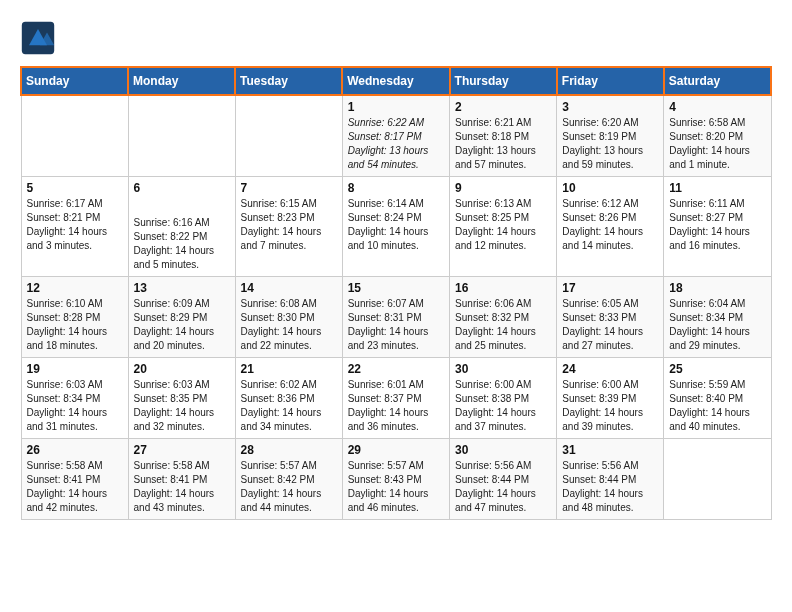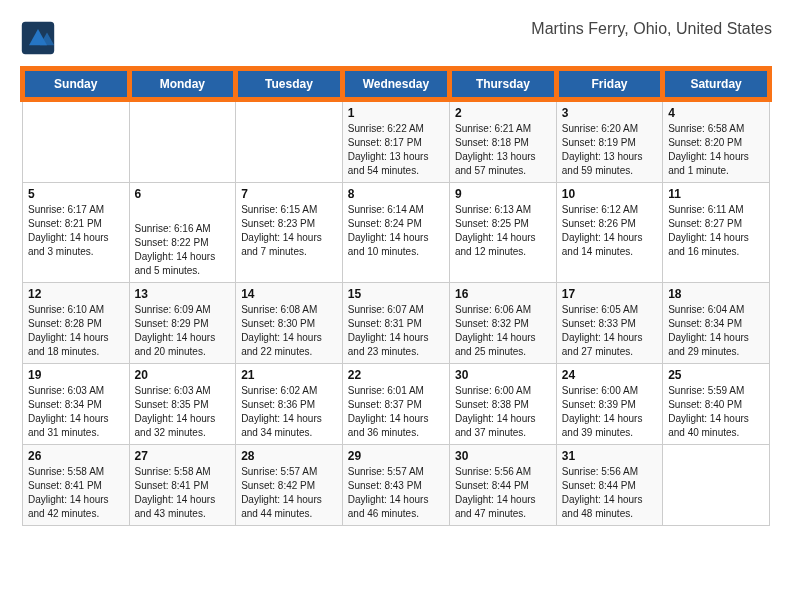--- a/index.html
+++ b/index.html
@@ -48,24 +48,24 @@
     }
     table {
       width: 100%;
       border-collapse: collapse;
       font-size: 11px;
     }
     thead tr th {
       background-color: #2563a8;
       color: white;
       padding: 6px 4px;
-      text-align: center;
+      text-align: left;
       font-size: 12px;
       font-weight: bold;
-      border: 5px solid #f97316;
+      border: 2px solid #f97316;
     }
     tbody tr td {
       border: 1px solid #ccc;
       vertical-align: top;
       padding: 4px 5px;
       width: 108px;
       min-height: 80px;
       background: #fff;
     }
     tbody tr:nth-child(odd) td {
@@ -91,21 +91,20 @@
 
 <div class="header">
   <div class="logo">
     <svg class="logo-icon" viewBox="0 0 40 40">
       <rect x="2" y="2" width="36" height="36" rx="4" fill="#1a3a5c"></rect>
       <polygon points="10,28 20,10 30,28" fill="#2575c4"></polygon>
       <polygon points="22,28 30,14 38,28" fill="#2575c4" opacity="0.7"></polygon>
     </svg>
   </div>
   <div class="title-block">
-    <div class="calendar-subtitle">Martins Ferry, Ohio, United States</div>
   </div>
 </div>
 
 <table>
   <thead>
     <tr>
     <th>Sunday</th>
         <th>Monday</th>
         <th>Tuesday</th>
         <th>Wednesday</th>
@@ -114,21 +113,21 @@
         <th>Saturday</th>
       </tr>
   </thead>
   <tbody id="calendar-body">
   <tr>
         <td class="empty-cell"></td>
         <td class="empty-cell"></td>
         <td class="empty-cell"></td>
         <td>
           <div class="day-number">1</div>
-          <div class="day-info" style="white-space: pre-line;">Sunrise: 6:22 AM
+          <div class="day-info" style="white-space: pre-line; font-style: italic;">Sunrise: 6:22 AM
 Sunset: 8:17 PM
 Daylight: 13 hours and 54 minutes.</div>
         </td>
         <td>
           <div class="day-number">2</div>
           <div class="day-info" style="white-space: pre-line;">Sunrise: 6:21 AM
 Sunset: 8:18 PM
 Daylight: 13 hours and 57 minutes.</div>
         </td>
         <td>

